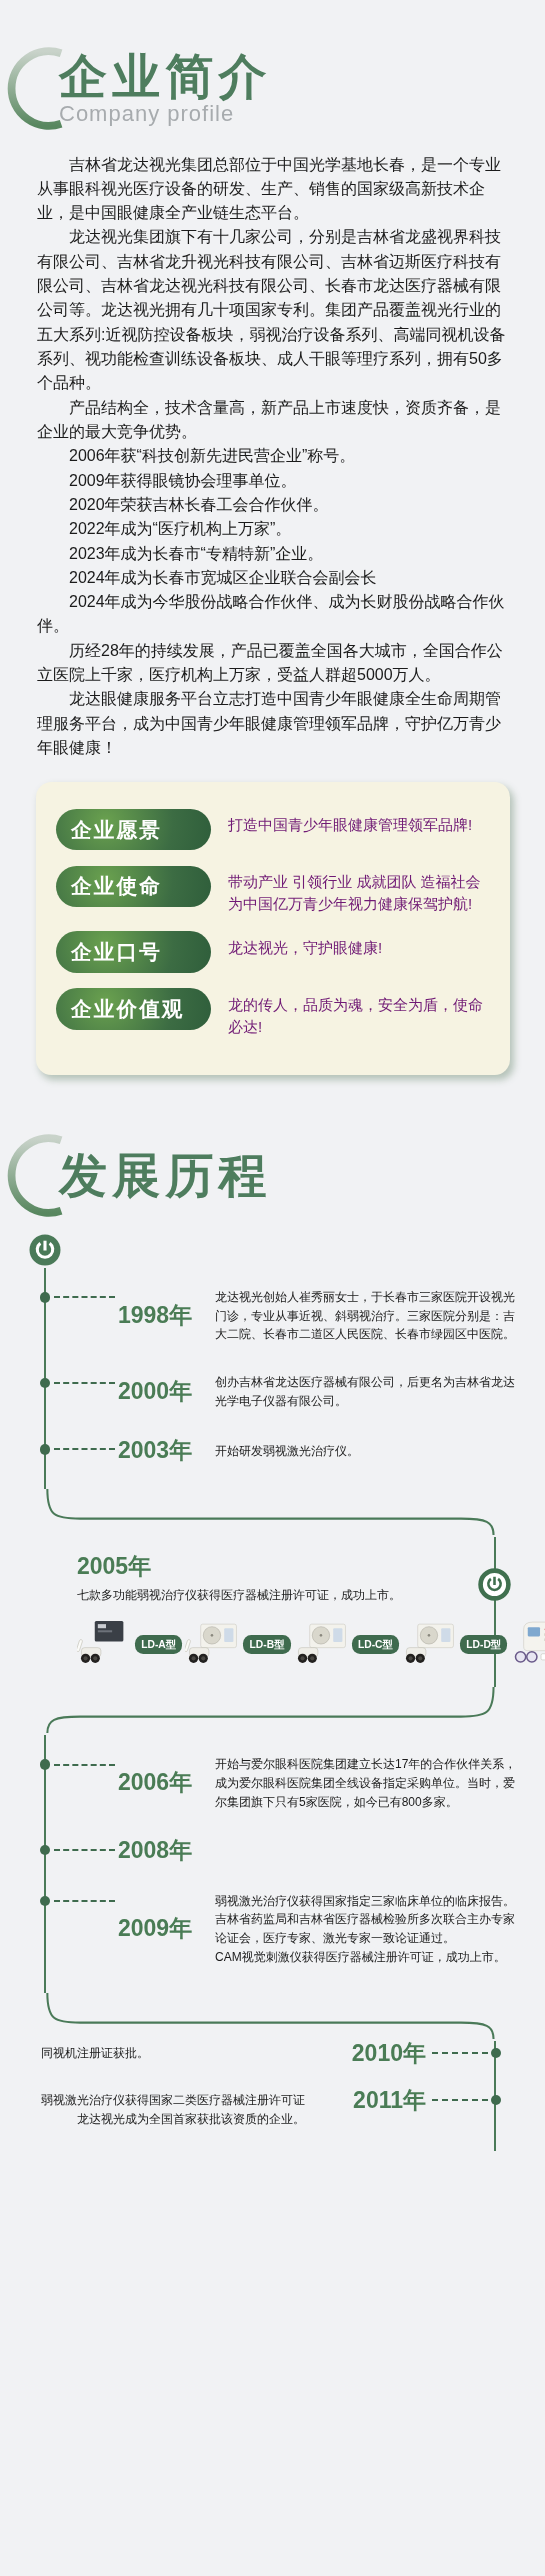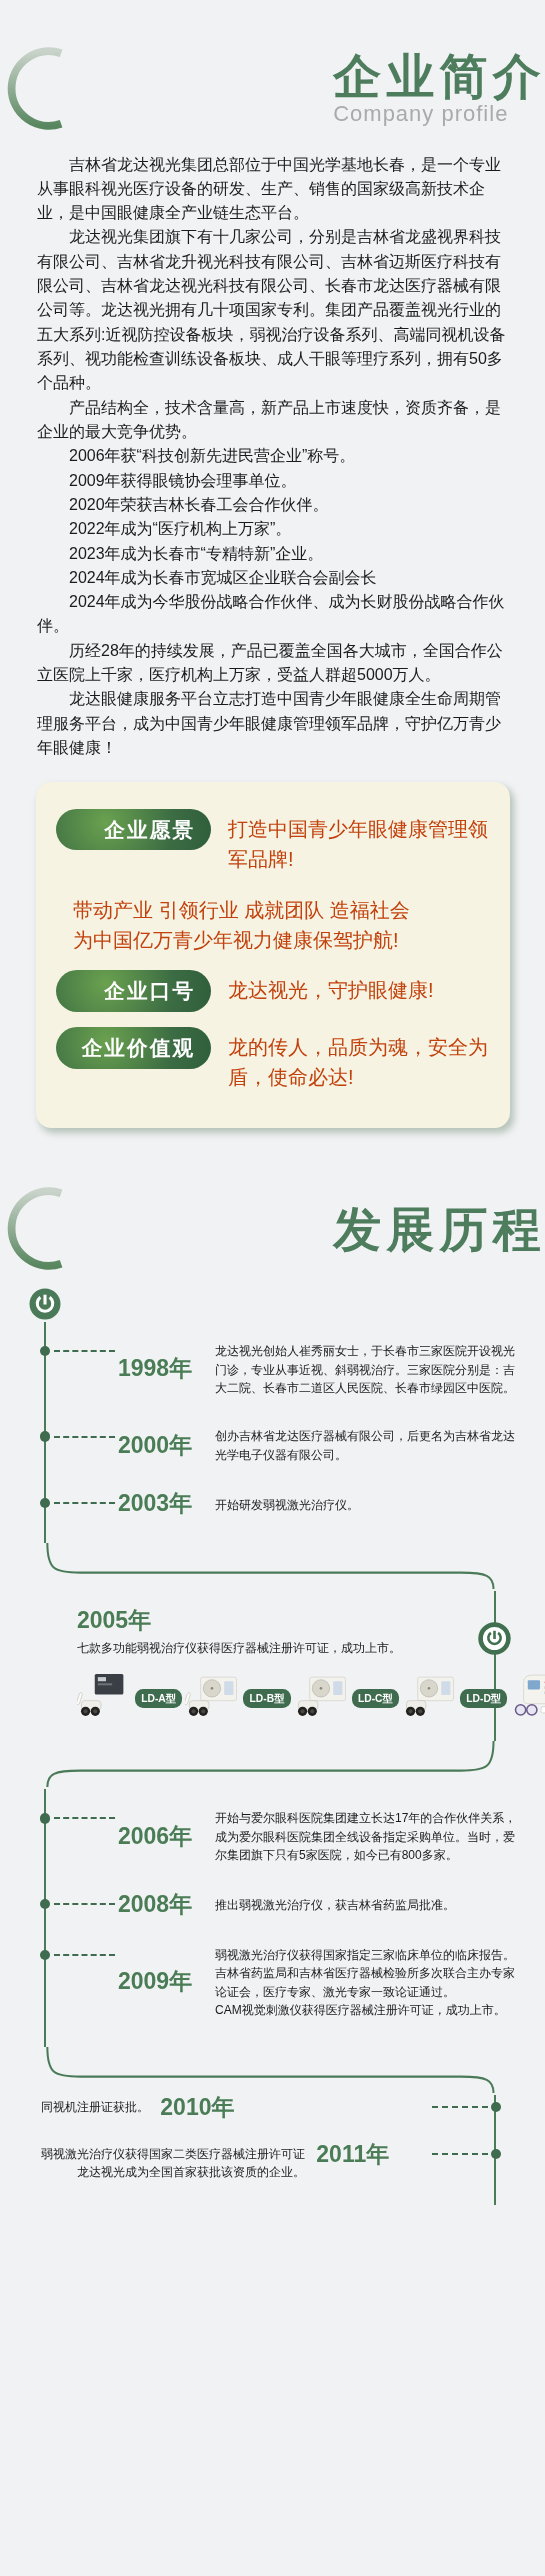--- a/index.html
+++ b/index.html
@@ -4,55 +4,55 @@
 <style>
   :root{
     --green:#4a7a58; --green-dark:#3f6b4e; --green-deep:#2f5e3b;
     --green-year:#4a7c55; --green-num:#4a7c45; --bg:#f1f2f4; --ink:#1b1b1b;
   }
   *{box-sizing:border-box;margin:0;padding:0}
   body{width:546px;background:var(--bg);color:var(--ink);
        font-family:"Liberation Sans","DejaVu Sans",sans-serif;}
 
   
-  .sec-header{display:flex;justify-content:space-between;align-items:center;padding-top:45px;}
+  .sec-header{display:flex;justify-content:flex-start;align-items:center;padding-top:45px;}
   .sec-header .arc{margin-right:-28px;flex:0 0 auto}
   .sec-title-wrap{text-align:left}
   .sec-title{font-family:"Liberation Serif","DejaVu Serif",serif;font-weight:bold;
              font-size:48px;color:#4e7d5e;letter-spacing:5.2px;line-height:1.05}
   .sec-sub{font-size:22px;color:#a7abae;margin-top:-2.1px;letter-spacing:1px}
 
   
   .intro{padding:18.5px 37px 0;font-size:16px;line-height:1.52}
   .intro p{text-indent:2em}
 
   
   .values-card{margin:21.6px 36px 0;background:#f6f3e2;border-radius:15.5px;
                padding:27px 19.6px 20.6px;box-shadow:3.6px 4.6px 7.2px rgba(110,140,115,.45)}
   .value-row{display:flex;align-items:flex-start;margin-bottom:15.5px}
-  .value-pill{flex:0 0 auto;min-width:155px;text-align:right;padding:6.7px 15.5px;
+  .value-pill{flex:0 0 auto;min-width:155px;text-align:left;padding:6.7px 15.5px;
               border-radius:24px;color:#fff;font-size:20.6px;font-weight:bold;letter-spacing:2.1px;
               background:radial-gradient(circle at 32% 32%, #6aa14f 0%, #3c6c43 62%, var(--green-deep) 100%);}
-  .value-text{font-size:20px;line-height:1.5;padding:5.2px 0 0 17.5px;color:#c2410c}
+  .value-text{font-size:15px;line-height:1.5;padding:5.2px 0 0 17.5px;color:#701a75}
 
   
   .timeline{margin-top:13.4px}
   .tl-start{margin:13.4px 0 0 29px}
   .tl-seg{background-repeat:no-repeat;background-size:2.1px 100%}
   .tl-seg-left{background-image:linear-gradient(var(--green),var(--green));background-position:44px 0;padding-top:17.5px}
   .tl-seg-right{background-image:linear-gradient(var(--green),var(--green));background-position:494px 0;position:relative}
   .tl-turn{display:block}
 
   .tl-entry{position:relative;display:flex;align-items:center;padding:0 28px 27px 118px}
   .tl-entry .dot{position:absolute;left:40px;top:6.7px;width:10.3px;height:10.3px;border-radius:50%;background:var(--green-dark)}
   .tl-entry .dash{position:absolute;left:54px;top:10.8px;width:61px;border-top:2.1px dashed var(--green-dark)}
   .tl-year{flex:0 0 97px;font-size:23px;font-weight:bold;color:var(--green-year);line-height:1.05}
   .tl-text{flex:1;font-size:12px;line-height:1.55;padding-top:2.6px}
 
-  .tl-entry-r{position:relative;display:flex;justify-content:flex-start;align-items:flex-start;
+  .tl-entry-r{position:relative;display:flex;justify-content:space-between;align-items:flex-start;
               padding:0 120px 23px 41px}
   .tl-entry-r .dot{position:absolute;right:45px;left:auto}
   .tl-entry-r .dash{position:absolute;right:58px;left:auto;width:56px}
   .tl-entry-r .tl-year{flex:0 0 auto;margin-left:11.3px}
   .tl-entry-r .tl-text{flex:0 1 auto;text-align:right}
 
   .tl-block{padding:17.5px 62px 20.6px 77px}
   .tl-block .tl-year{display:block;margin-bottom:7.2px}
   .tl-block .tl-text{padding-top:0}
   .ring-icon{position:absolute;right:35px;top:31px}
@@ -100,20 +100,21 @@
     <p>历经28年的持续发展，产品已覆盖全国各大城市，全国合作公立医院上千家，医疗机构上万家，受益人群超5000万人。</p>
     <p>龙达眼健康服务平台立志打造中国青少年眼健康全生命周期管理服务平台，成为中国青少年眼健康管理领军品牌，守护亿万青少年眼健康！</p>
   </section>
 
 <section class="values-card" id="values">
     <div class="value-row">
       <span class="value-pill">企业愿景</span>
       <div class="value-text">打造中国青少年眼健康管理领军品牌!</div>
     </div>
     <div class="value-row">
+      <span class="value-pill">企业使命</span>
       <div class="value-text">带动产业 引领行业 成就团队 造福社会<br>为中国亿万青少年视力健康保驾护航!</div>
     </div>
     <div class="value-row">
       <span class="value-pill">企业口号</span>
       <div class="value-text">龙达视光，守护眼健康!</div>
     </div>
     <div class="value-row">
       <span class="value-pill">企业价值观</span>
       <div class="value-text">龙的传人，品质为魂，安全为盾，使命必达!</div>
     </div>
@@ -272,21 +273,20 @@
       <div class="tl-entry">
         <span class="dot"></span>
         <span class="dash"></span>
         <div class="tl-year">2006年</div>
         <div class="tl-text">开始与爱尔眼科医院集团建立长达17年的合作伙伴关系，成为爱尔眼科医院集团全线设备指定采购单位。当时，爱尔集团旗下只有5家医院，如今已有800多家。</div>
       </div>
       <div class="tl-entry">
         <span class="dot"></span>
         <span class="dash"></span>
         <div class="tl-year">2008年</div>
-        <div class="tl-text">推出弱视激光治疗仪，获吉林省药监局批准。</div>
       </div>
       <div class="tl-entry">
         <span class="dot"></span>
         <span class="dash"></span>
         <div class="tl-year">2009年</div>
         <div class="tl-text">弱视激光治疗仪获得国家指定三家临床单位的临床报告。<br>吉林省药监局和吉林省医疗器械检验所多次联合主办专家论证会，医疗专家、激光专家一致论证通过。<br>CAM视觉刺激仪获得医疗器械注册许可证，成功上市。</div>
       </div>
     </div>
     <div class="tl-turn"><svg width="546" height="46" viewBox="0 0 1059 90">
   <path d="M88,0 C88,52 102,58 152,58 L897,58 C947,58 961,64 961,90" fill="none" stroke="#4a7a58" stroke-width="4"></path>

